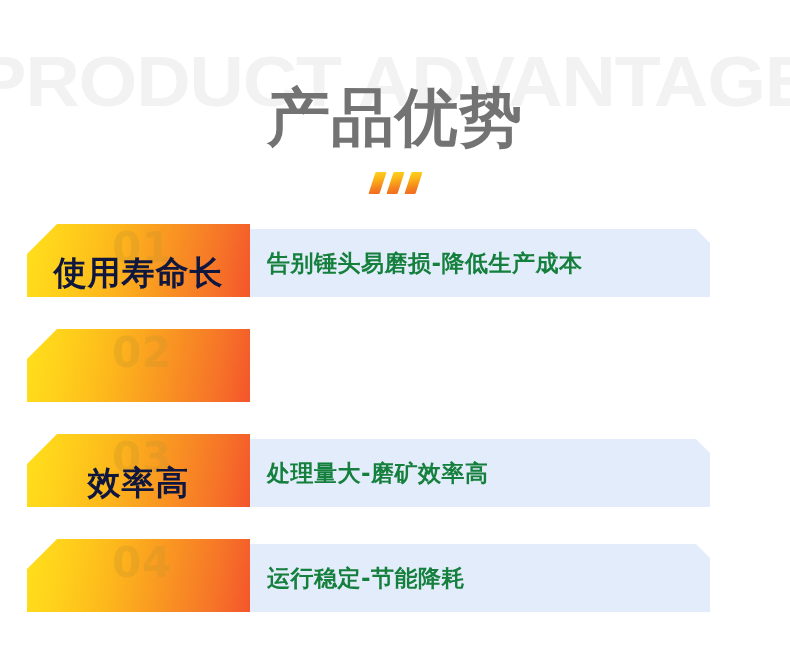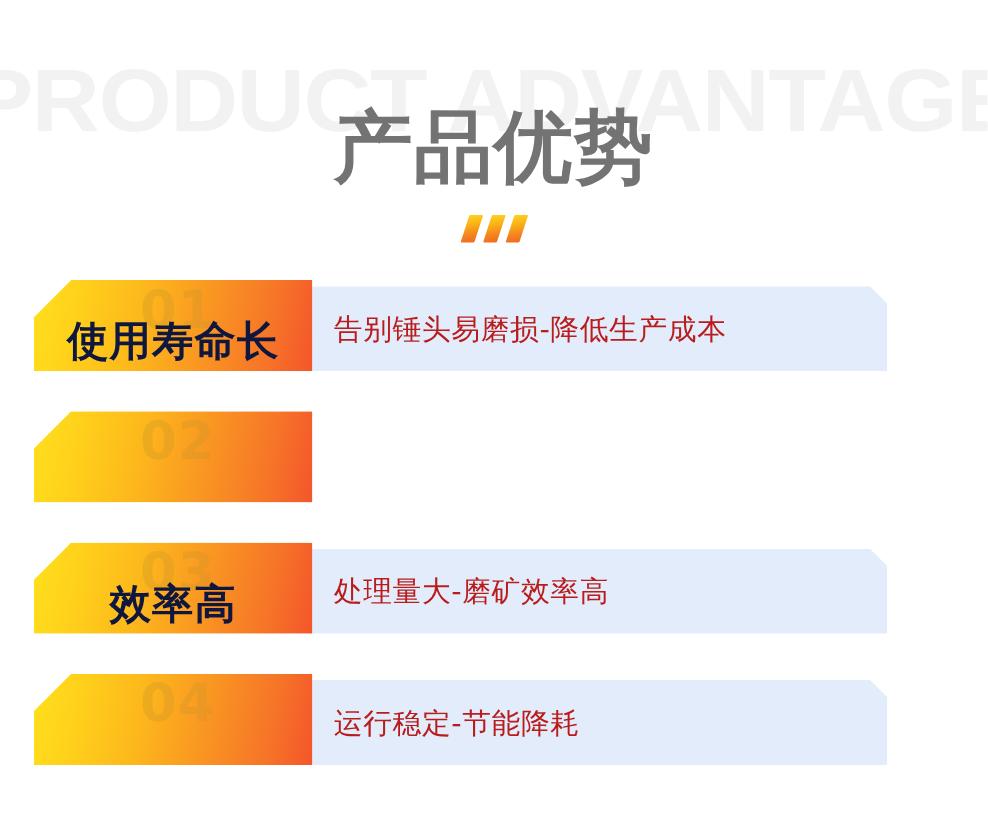--- a/index.html
+++ b/index.html
@@ -94,22 +94,22 @@
     display: flex;
     align-items: center;
     box-sizing: border-box;
     padding-left: 21px;
     -webkit-clip-path: polygon(0 0, calc(100% - 14px) 0, 100% 14px, 100% 100%, 0 100%);
     clip-path: polygon(0 0, calc(100% - 14px) 0, 100% 14px, 100% 100%, 0 100%);
   }
   .panel-text {
     font-family: "DejaVu Sans", sans-serif;
     font-size: 23px;
-    font-weight: 400;
-    color: #b91c1c;
+    font-weight: 700;
+    color: #15803d;
     letter-spacing: 0.5px;
     white-space: nowrap;
   }
 
   
   .tag {
     position: absolute;
     left: 27px;
     top: 0;
     width: 223px;

